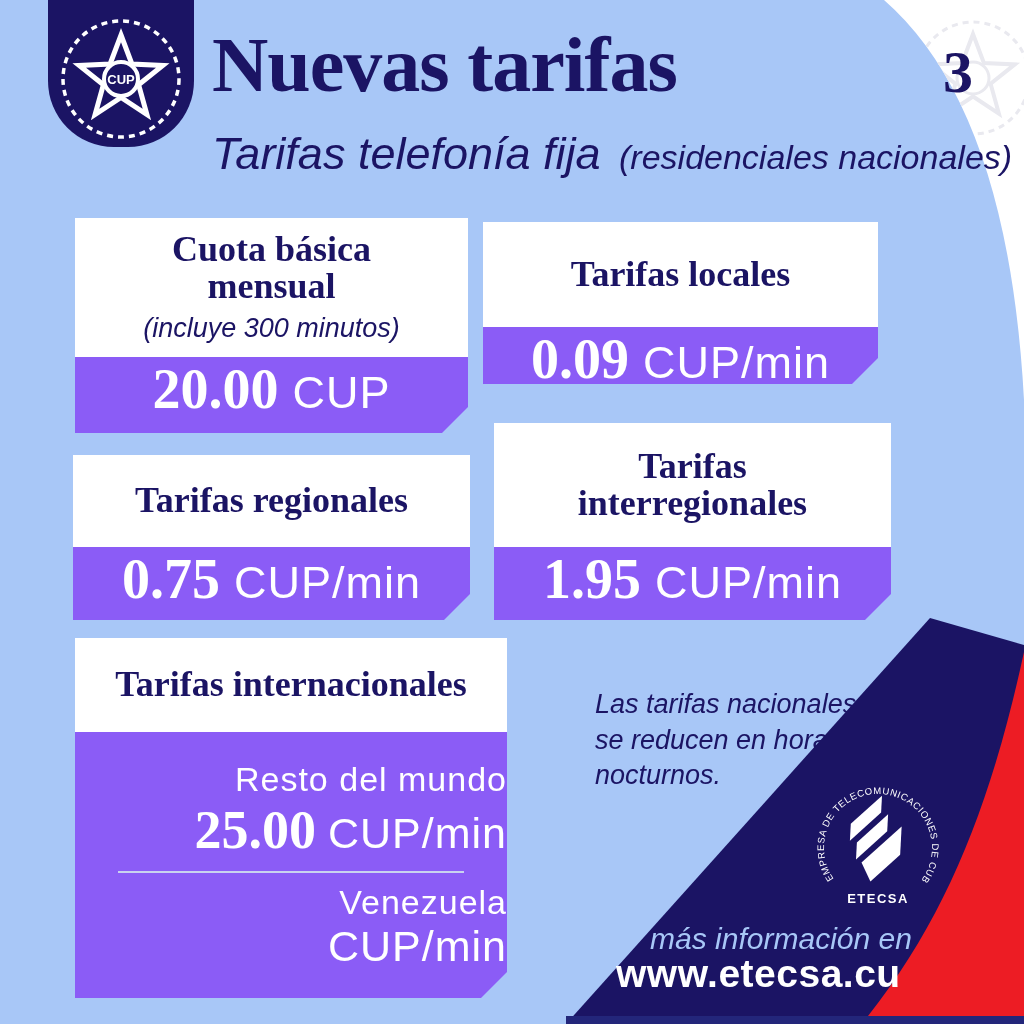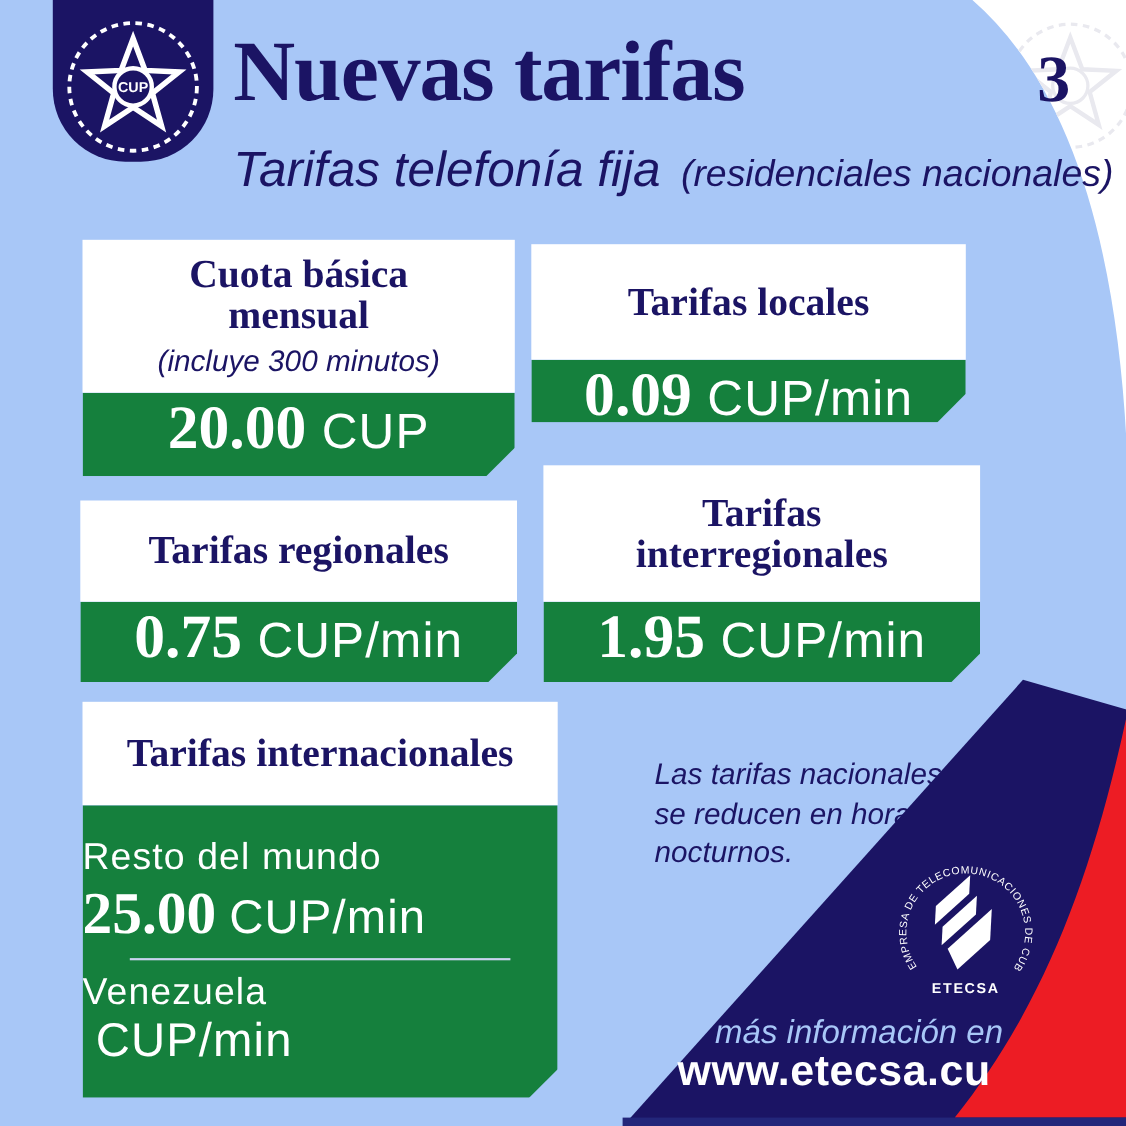--- a/index.html
+++ b/index.html
@@ -34,25 +34,25 @@
   .card-top{
     background:#fff;display:flex;flex-direction:column;
     align-items:center;justify-content:center;text-align:center;
   }
   .card-title{
     font-family:"Liberation Serif",serif;font-weight:bold;
     font-size:36px;line-height:1.04;color:#1b1464;
   }
   .card-note{font-style:italic;font-size:27px;color:#1b1464;margin-top:8px;}
   .card-band{
-    background:#15803d;display:flex;align-items:baseline;justify-content:center;
+    background:#8b5cf6;display:flex;align-items:baseline;justify-content:center;
     clip-path:polygon(0 0,100% 0,100% calc(100% - 26px),calc(100% - 26px) 100%,0 100%);
     color:#fff;
   }
-  .band-center{flex-direction:column;align-items:flex-start;justify-content:center;}
+  .band-center{flex-direction:column;align-items:flex-end;justify-content:center;}
   .val{font-family:"Liberation Serif",serif;font-weight:bold;font-size:56px;}
   .unit{font-size:45px;font-weight:normal;margin-left:14px;letter-spacing:1px;}
   .row-baseline{display:flex;align-items:baseline;justify-content:center;}
   .intl-label{font-size:34px;letter-spacing:1px;}
   .intl-val{font-family:"Liberation Serif",serif;font-weight:bold;font-size:54px;}
   .intl-unit{font-size:43px;margin-left:12px;letter-spacing:1px;}
   #card-cuota{left:75px;top:218px;width:393px;}
   #card-cuota .card-top{height:139px;}
   #card-cuota .card-band{height:76px;}
   #card-locales{left:483px;top:222px;width:395px;}

